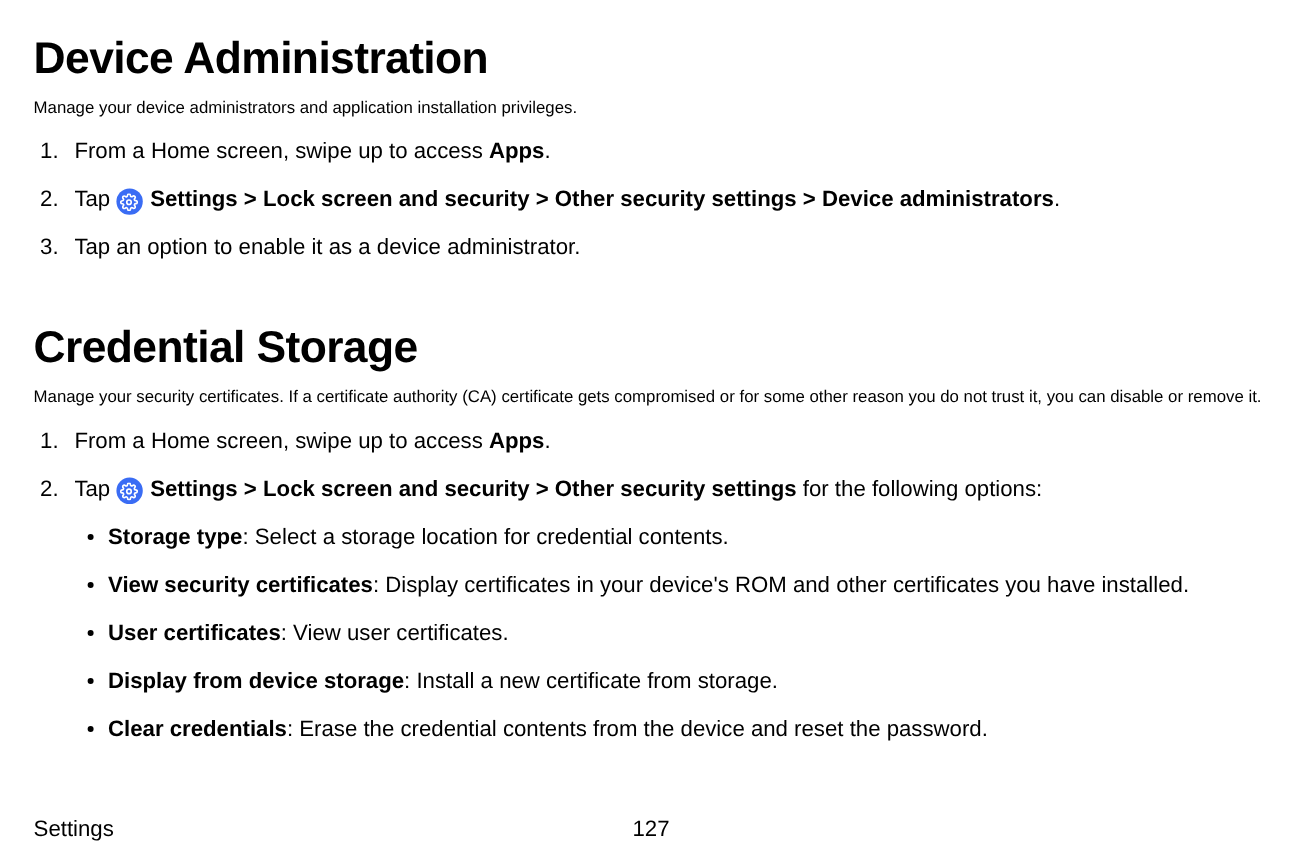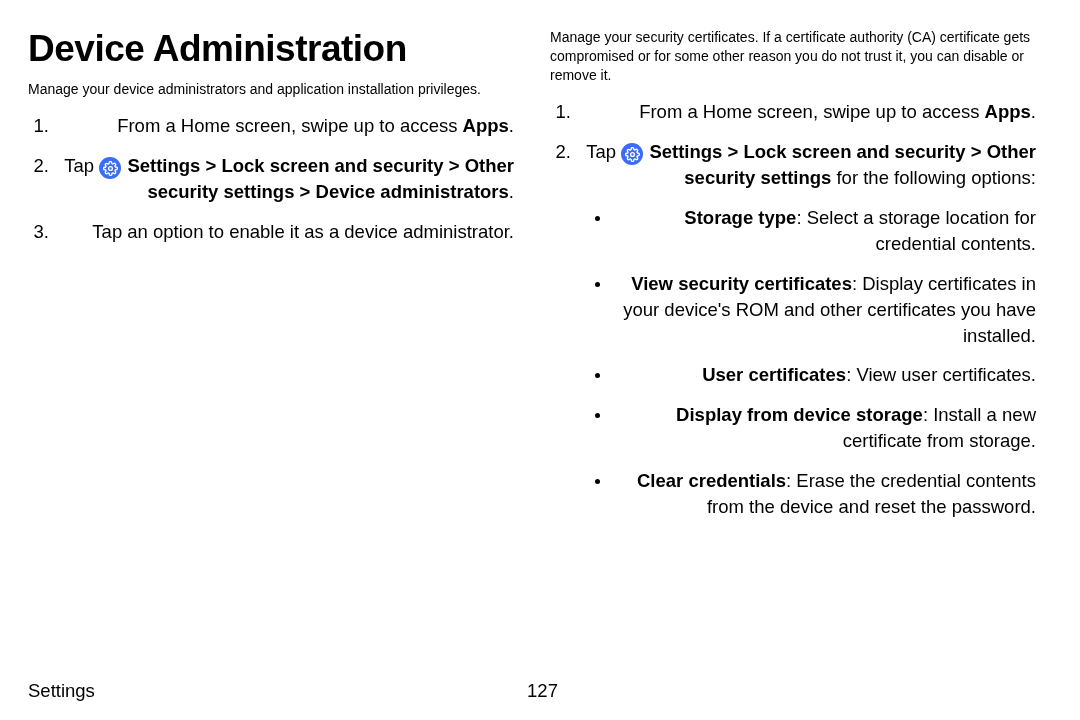--- a/index.html
+++ b/index.html
@@ -8,22 +8,23 @@
     padding: 0;
     font-family: Arial, Helvetica, sans-serif;
     background: #fff;
     color: #000;
     width: 1080px;
     height: 720px;
     position: relative;
   }
   .page {
     display: flex;
-    padding: 28px 44px 0 28px;
+    padding: 28px 28px 0 28px;
     gap: 36px;
+    flex-direction: column;
   }
   .column {
     flex: 1;
     min-width: 0;
   }
   h1.section-title {
     font-size: 37px;
     font-weight: 800;
     margin: 0 0 10px 0;
     letter-spacing: -0.5px;
@@ -32,21 +33,20 @@
   .intro {
     font-size: 14px;
     line-height: 1.35;
     margin: 0 0 14px 0;
   }
   ol.steps {
     margin: 0;
     padding-left: 26px;
     font-size: 18.5px;
     line-height: 1.4;
-    text-align: right;
   }
   ol.steps > li {
     padding-left: 8px;
     margin-bottom: 14px;
   }
   ul.bullets {
     list-style-type: disc;
     margin: 14px 0 0 0;
     padding-left: 28px;
   }
@@ -99,20 +99,21 @@
               <circle cx="12" cy="12" r="3"></circle>
               <path d="M19.4 15a1.65 1.65 0 0 0 .33 1.82l.06.06a2 2 0 1 1-2.83 2.83l-.06-.06a1.65 1.65 0 0 0-1.82-.33 1.65 1.65 0 0 0-1 1.51V21a2 2 0 1 1-4 0v-.09A1.65 1.65 0 0 0 9 19.4a1.65 1.65 0 0 0-1.82.33l-.06.06a2 2 0 1 1-2.83-2.83l.06-.06A1.65 1.65 0 0 0 4.68 15 1.65 1.65 0 0 0 3.17 14H3a2 2 0 1 1 0-4h.09A1.65 1.65 0 0 0 4.6 9a1.65 1.65 0 0 0-.33-1.82l-.06-.06A2 2 0 1 1 7.04 4.29l.06.06A1.65 1.65 0 0 0 8.92 4.68 1.65 1.65 0 0 0 9.93 3.17V3a2 2 0 1 1 4 0v.09c0 .66.39 1.26 1 1.51.61.25 1.32.11 1.82-.33l.06-.06a2 2 0 1 1 2.83 2.83l-.06.06c-.44.5-.58 1.21-.33 1.82.25.61.85 1 1.51 1H21a2 2 0 1 1 0 4h-.09c-.66 0-1.26.39-1.51 1z"></path>
             </svg>
           </span><span class="b"> Settings &gt; Lock screen and security &gt; Other security settings &gt; Device administrators</span><span>.</span>
       </li>
       <li>Tap an option to enable it as a device administrator.</li>
     </ol>
   </div>
 
   <div class="column">
+    <h1 class="section-title">Credential Storage</h1>
     <p class="intro">Manage your security certificates. If a certificate authority (CA) certificate gets compromised or for some other reason you do not trust it, you can disable or remove it.</p>
     <ol class="steps">
       <li>
         <span>From a Home screen, swipe up to access </span><span class="b">Apps</span><span>.</span>
       </li>
       <li>
         <span>Tap </span><span class="settings-icon">
             <svg viewBox="0 0 24 24" fill="none" stroke="#fff" stroke-width="2.2">
               <circle cx="12" cy="12" r="3"></circle>
               <path d="M19.4 15a1.65 1.65 0 0 0 .33 1.82l.06.06a2 2 0 1 1-2.83 2.83l-.06-.06a1.65 1.65 0 0 0-1.82-.33 1.65 1.65 0 0 0-1 1.51V21a2 2 0 1 1-4 0v-.09A1.65 1.65 0 0 0 9 19.4a1.65 1.65 0 0 0-1.82.33l-.06.06a2 2 0 1 1-2.83-2.83l.06-.06A1.65 1.65 0 0 0 4.68 15 1.65 1.65 0 0 0 3.17 14H3a2 2 0 1 1 0-4h.09A1.65 1.65 0 0 0 4.6 9a1.65 1.65 0 0 0-.33-1.82l-.06-.06A2 2 0 1 1 7.04 4.29l.06.06A1.65 1.65 0 0 0 8.92 4.68 1.65 1.65 0 0 0 9.93 3.17V3a2 2 0 1 1 4 0v.09c0 .66.39 1.26 1 1.51.61.25 1.32.11 1.82-.33l.06-.06a2 2 0 1 1 2.83 2.83l-.06.06c-.44.5-.58 1.21-.33 1.82.25.61.85 1 1.51 1H21a2 2 0 1 1 0 4h-.09c-.66 0-1.26.39-1.51 1z"></path>

